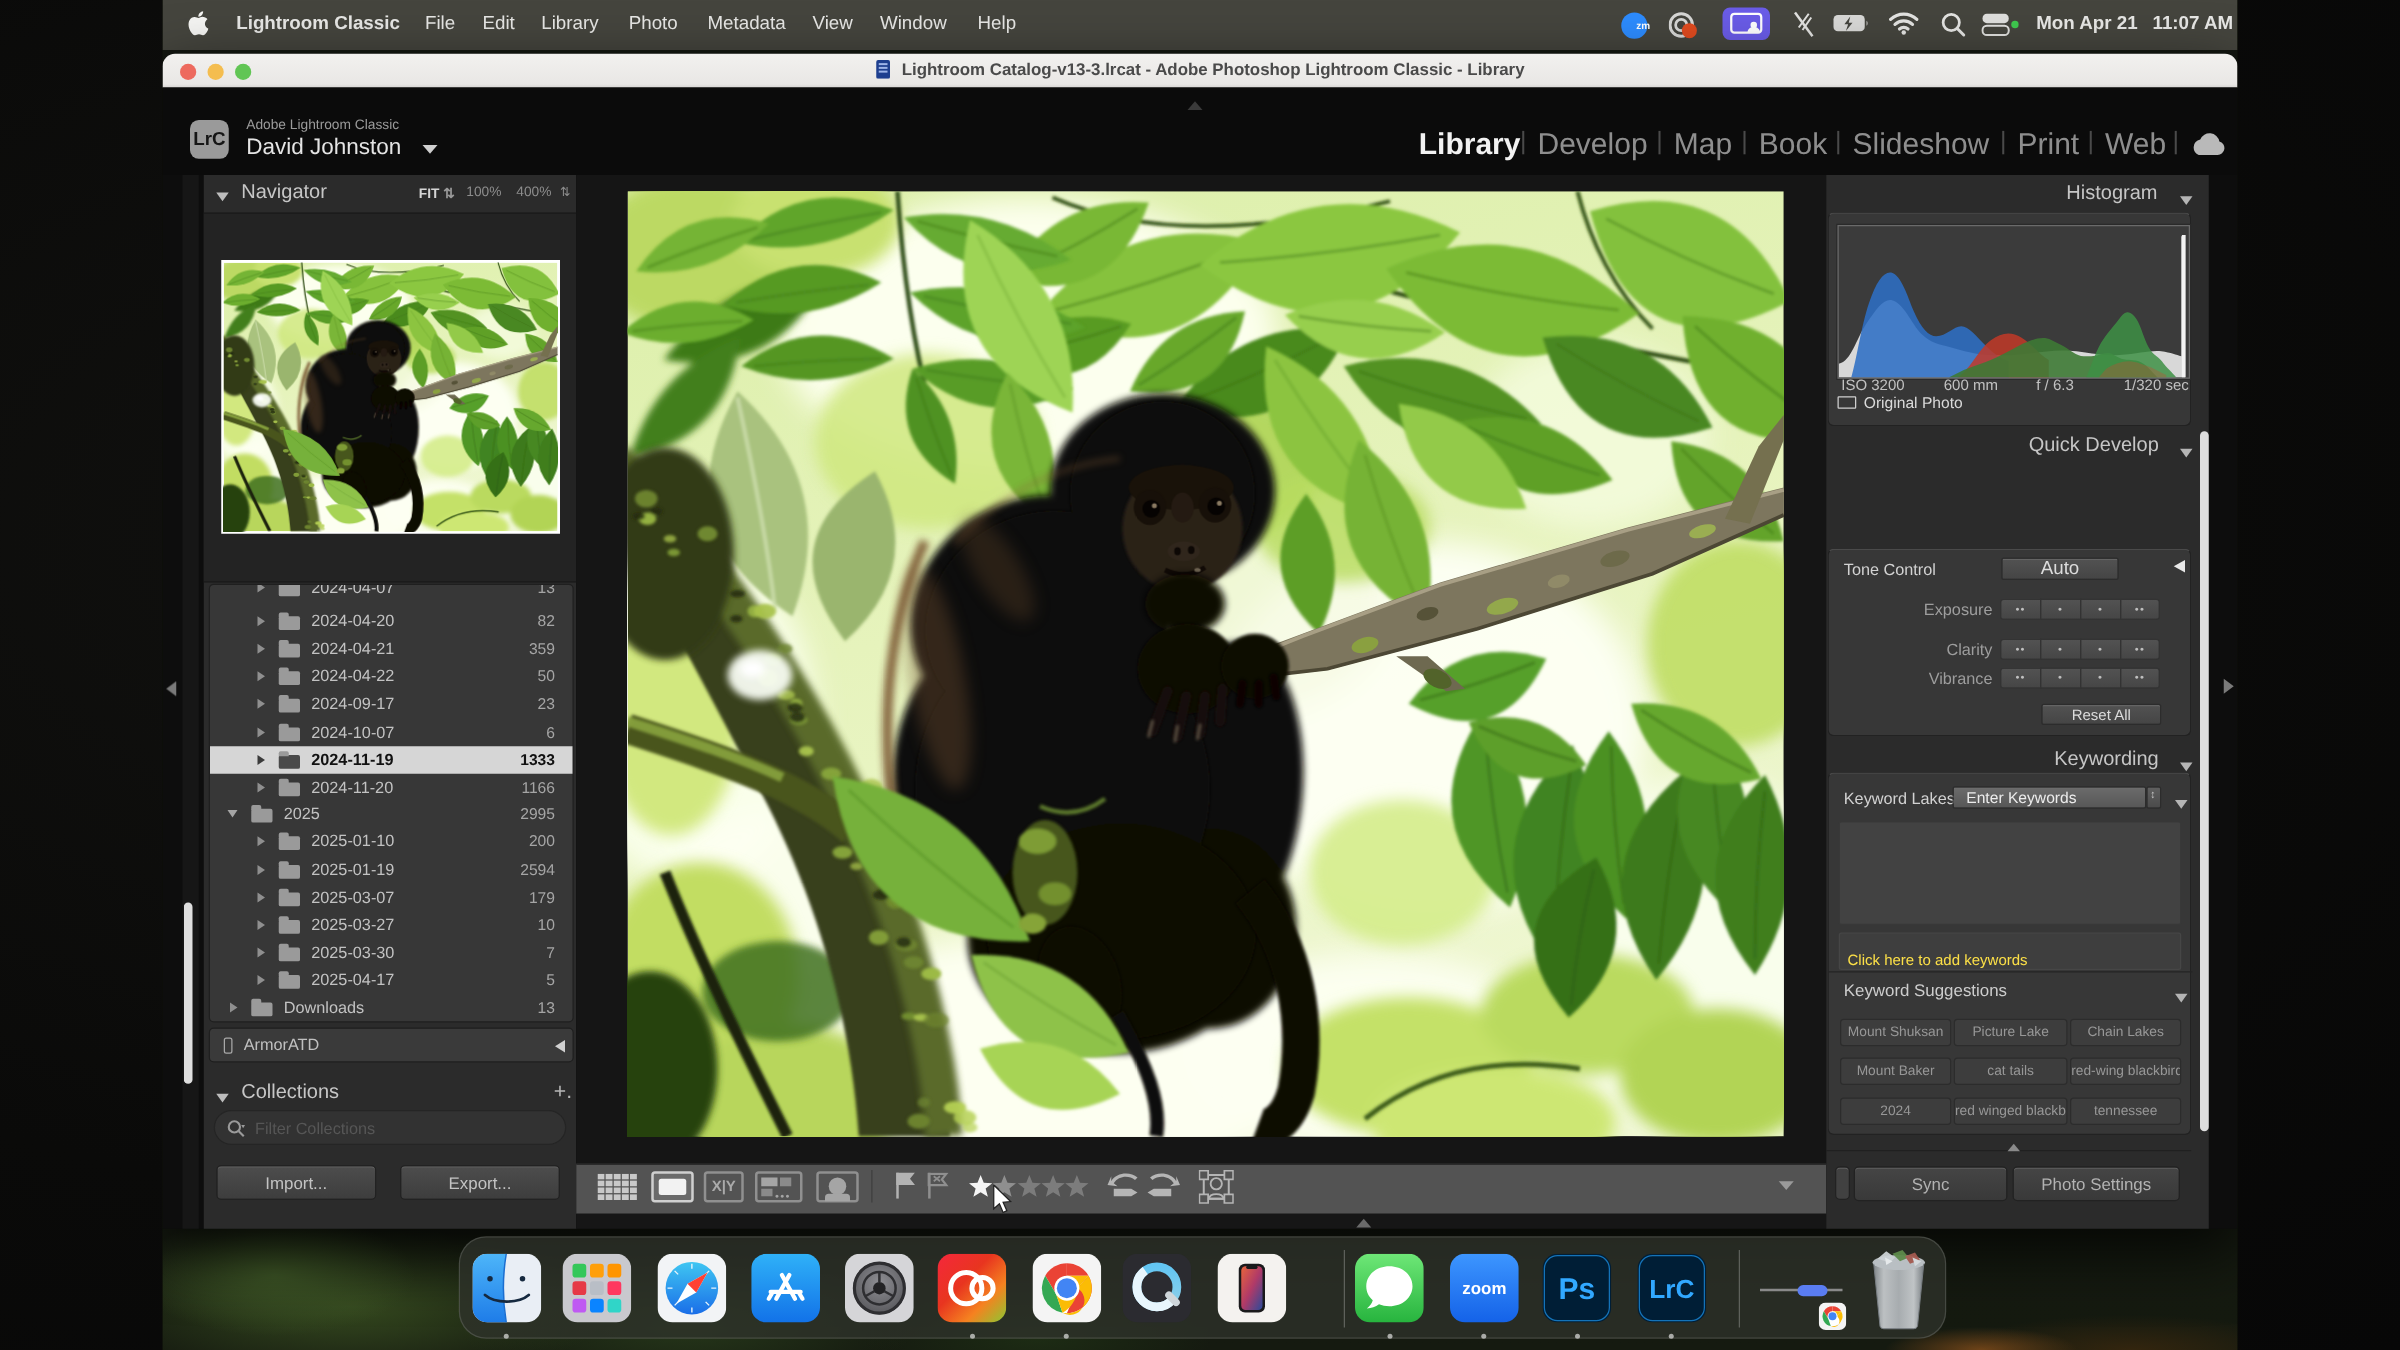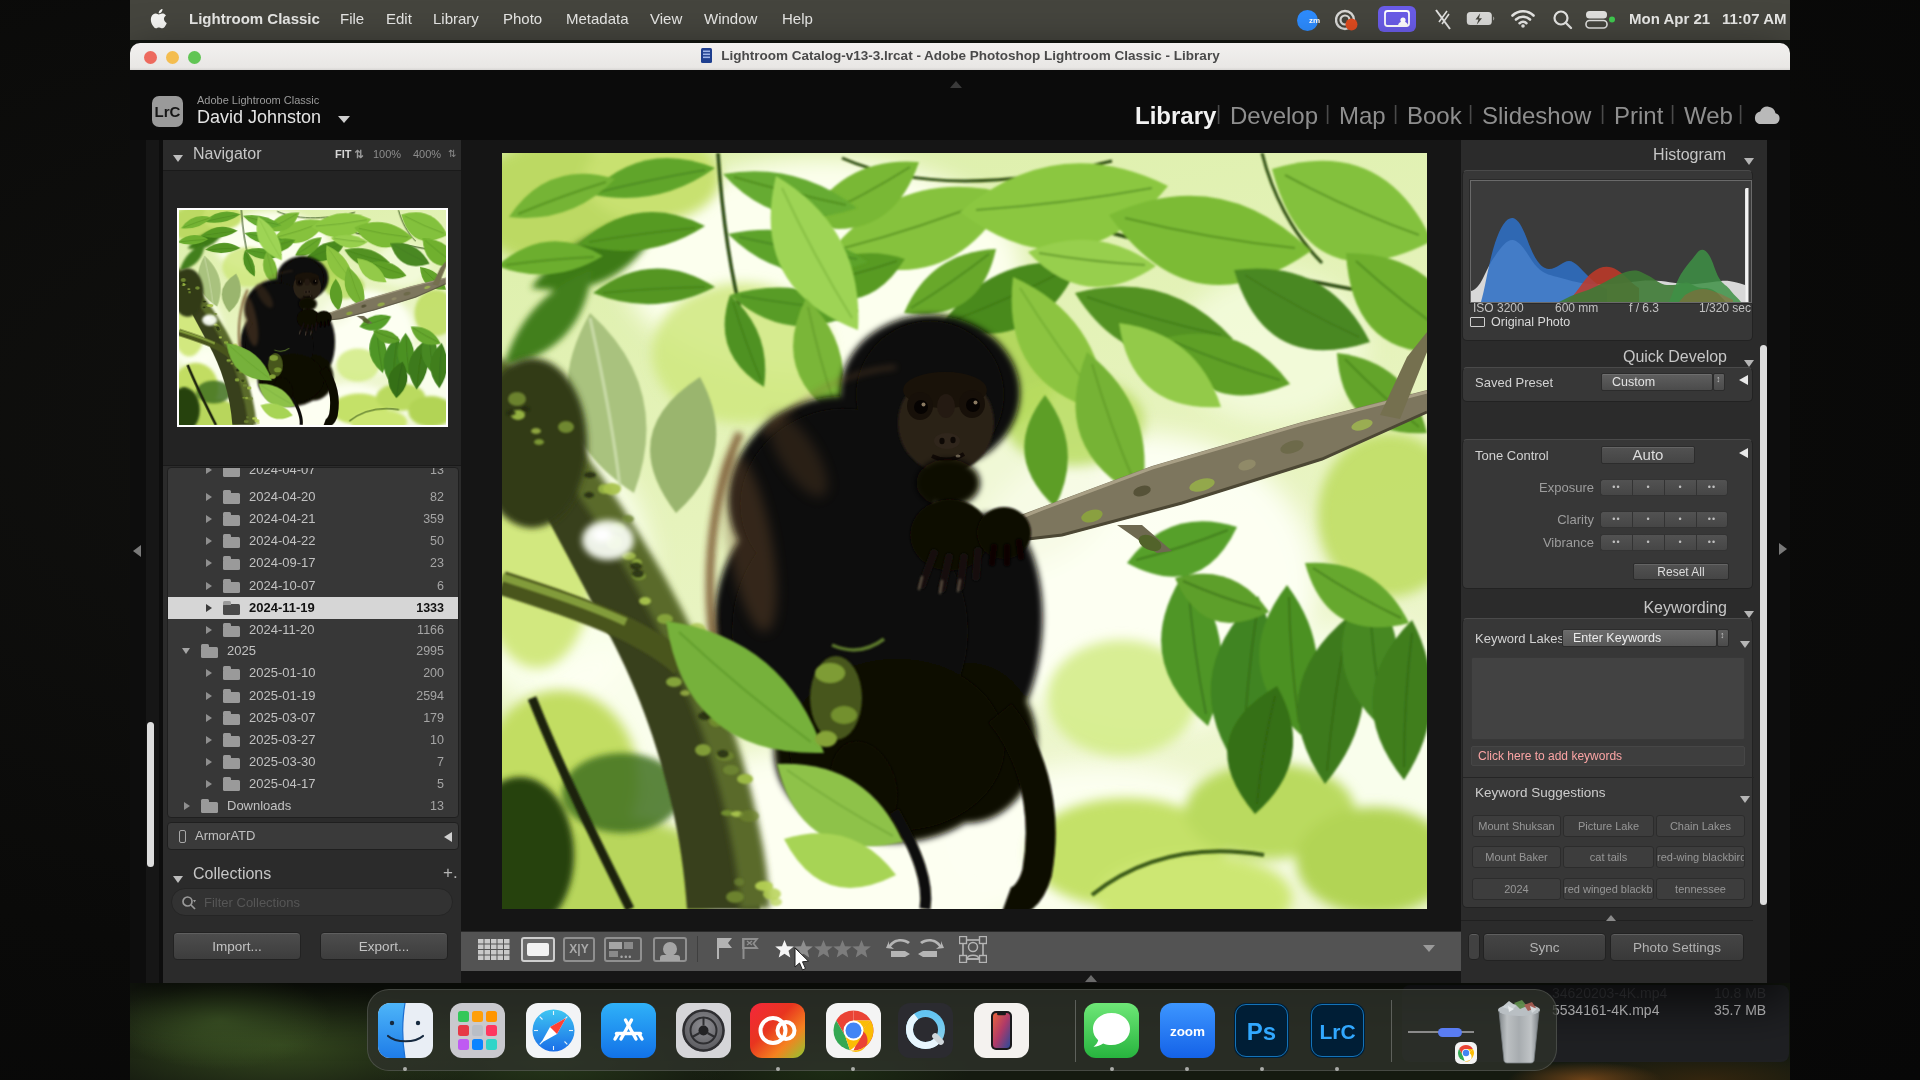--- a/index.html
+++ b/index.html
@@ -361,26 +361,20 @@
   </g>
   <g filter="url(#b2)">
             <ellipse cx="106" cy="387" rx="26" ry="20" fill="#f8fcf2" opacity="0.95"></ellipse>
             <ellipse cx="100" cy="382" rx="10" ry="7" fill="#ffffff"></ellipse>
           </g>
 </symbol>
 </defs>
 </svg>
 <div id="screen">
   <div id="wall"></div>
-  <div id="dlshelf" class="abs">
-    <div class="abs" style="left:150px; top:0px; color:#3e3f43;">34620203-4K.mp4</div>
-    <div class="abs" style="left:312px; top:0px; color:#3e3f43;">10.8 MB</div>
-    <div class="abs" style="left:150px; top:17px; color:#d8d8da;">5534161-4K.mp4</div>
-    <div class="abs" style="left:312px; top:17px; color:#cfcfd1;">35.7 MB</div>
-  </div>
   <div id="menubar">
     <svg class="apple" viewBox="0 0 17 21">
           <path fill="#f5f5f3" d="M13.9 11.1c0-2.4 2-3.6 2.1-3.7-1.1-1.7-2.9-1.9-3.5-1.9-1.5-.2-2.9.9-3.7.9-.8 0-1.9-.9-3.2-.8C4 5.6 2.5 6.5 1.7 8-.1 11 1.2 15.4 2.9 17.8c.8 1.2 1.8 2.5 3.1 2.4 1.2-.1 1.7-.8 3.2-.8 1.5 0 1.9.8 3.2.8 1.3 0 2.2-1.2 3-2.4.9-1.4 1.3-2.7 1.3-2.8-.1 0-2.6-1-2.8-3.9zM11.5 3.9c.7-.8 1.1-1.9 1-3-1 0-2.1.7-2.8 1.5-.6.7-1.2 1.9-1 2.9 1.1.1 2.2-.6 2.8-1.4z"></path>
         </svg>
     <div class="mitem" style="left:59px; font-weight:bold;">Lightroom Classic</div>
     <div class="mitem" style="left:210px;">File</div>
     <div class="mitem" style="left:256px;">Edit</div>
     <div class="mitem" style="left:303px;">Library</div>
     <div class="mitem" style="left:373px;">Photo</div>
     <div class="mitem" style="left:436px;">Metadata</div>
@@ -714,26 +708,20 @@
         </div>
         <div class="abs htxt" style="left:10px; top:130px;">ISO 3200</div>
         <div class="abs htxt" style="left:92px; top:130px;">600 mm</div>
         <div class="abs htxt" style="left:166px; top:130px;">f / 6.3</div>
         <div class="abs htxt" style="left:236px; top:130px;">1/320 sec</div>
       </div>
       <div class="abs" style="left:9px; top:177px; width:15px; height:10px; border:1.5px solid #cfcfcf; border-radius:1px;"></div>
       <div class="abs" style="left:30px; top:175px; font-size:12.5px; color:#dadada;">Original Photo</div>
       <div class="abs phead" style="right:40px; top:208px;">Quick Develop</div>
       <div class="abs" style="left:283px; top:213px;"><span class="tri-d" style="border-left-width:5px; border-right-width:5px; border-top-width:7px;"></span></div>
-      <div class="abs rsec" style="left:1px; top:227px; width:291px; height:35px;">
-        <div class="abs qlab" style="left:12px; top:7px;">Saved Preset</div>
-        <div class="abs qdrop" style="left:138px; top:5px; width:112px;">Custom</div>
-        <div class="abs qstep" style="left:250px; top:5px;"></div>
-        <div class="abs qleft" style="left:276px; top:7px;"></div>
-      </div>
       <div class="abs rsec" style="left:1px; top:299px; width:291px; height:150px;">
         <div class="abs qlab" style="left:12px; top:8px;">Tone Control</div>
         <div class="abs qbtn" style="left:138px; top:6px; width:94px;">Auto</div>
         <div class="abs qleft" style="left:276px; top:8px;"></div>
         <div class="abs qlab2" style="left:0px; top:40px; width:131px;">Exposure</div>
         <div class="abs qseg" style="left:137px; top:39px;">
               <span>••</span>
               <span>•</span>
               <span>•</span>
               <span>••</span>
@@ -755,21 +743,21 @@
         <div class="abs qbtn" style="left:170px; top:123px; width:96px; height:17px; font-size:12px;">Reset All</div>
       </div>
       <div class="abs phead" style="right:40px; top:459px;">Keywording</div>
       <div class="abs" style="left:283px; top:464px;"><span class="tri-d" style="border-left-width:5px; border-right-width:5px; border-top-width:7px;"></span></div>
       <div class="abs rsec" style="left:1px; top:478px; width:291px; height:290px;">
         <div class="abs qlab" style="left:12px; top:12px;">Keyword Lakes</div>
         <div class="abs qdrop" style="left:99px; top:10px; width:155px; background:linear-gradient(180deg,#6b6b6b,#575757); color:#ececec;">Enter Keywords</div>
             <div class="abs qstep" style="left:254px; top:10px;"></div>
         <div class="abs" style="left:277px; top:15px;"><span class="tri-d" style="border-left-width:5px; border-right-width:5px; border-top-width:7px;"></span></div>
         <div class="abs" style="left:8px; top:38px; width:274px; height:83px; background:#424242; border:1px solid #383838; border-radius:2px;"></div>
-        <div class="abs" style="left:8px; top:127px; width:274px; height:20px; background:#3e3e3e; border:1px solid #464646; border-radius:2px; font-size:12px; color:#fca5a5; padding:2px 6px;">Click here to add keywords</div>
+        <div class="abs" style="left:8px; top:127px; width:274px; height:20px; background:#3e3e3e; border:1px solid #464646; border-radius:2px; font-size:12px; color:#fde047; padding:14px 6px;">Click here to add keywords</div>
         <div class="abs" style="left:0px; top:158px; width:291px; border-top:1px solid #252525;"></div>
         <div class="abs" style="left:12px; top:166px; font-size:13.5px; color:#cdcdcd;">Keyword Suggestions</div>
         <div class="abs" style="left:277px; top:170px;"><span class="tri-d" style="border-left-width:5px; border-right-width:5px; border-top-width:7px;"></span></div>
         <div class="abs kwb" style="left:9px;   top:196px; width:89px;">Mount Shuksan</div>
         <div class="abs kwb" style="left:100px; top:196px; width:91px;">Picture Lake</div>
         <div class="abs kwb" style="left:193px; top:196px; width:89px;">Chain Lakes</div>
         <div class="abs kwb" style="left:9px;   top:227px; width:89px;">Mount Baker</div>
         <div class="abs kwb" style="left:100px; top:227px; width:91px;">cat tails</div>
         <div class="abs kwb" style="left:193px; top:227px; width:89px;">red-wing blackbird</div>
         <div class="abs kwb" style="left:9px;   top:259px; width:89px;">2024</div>

